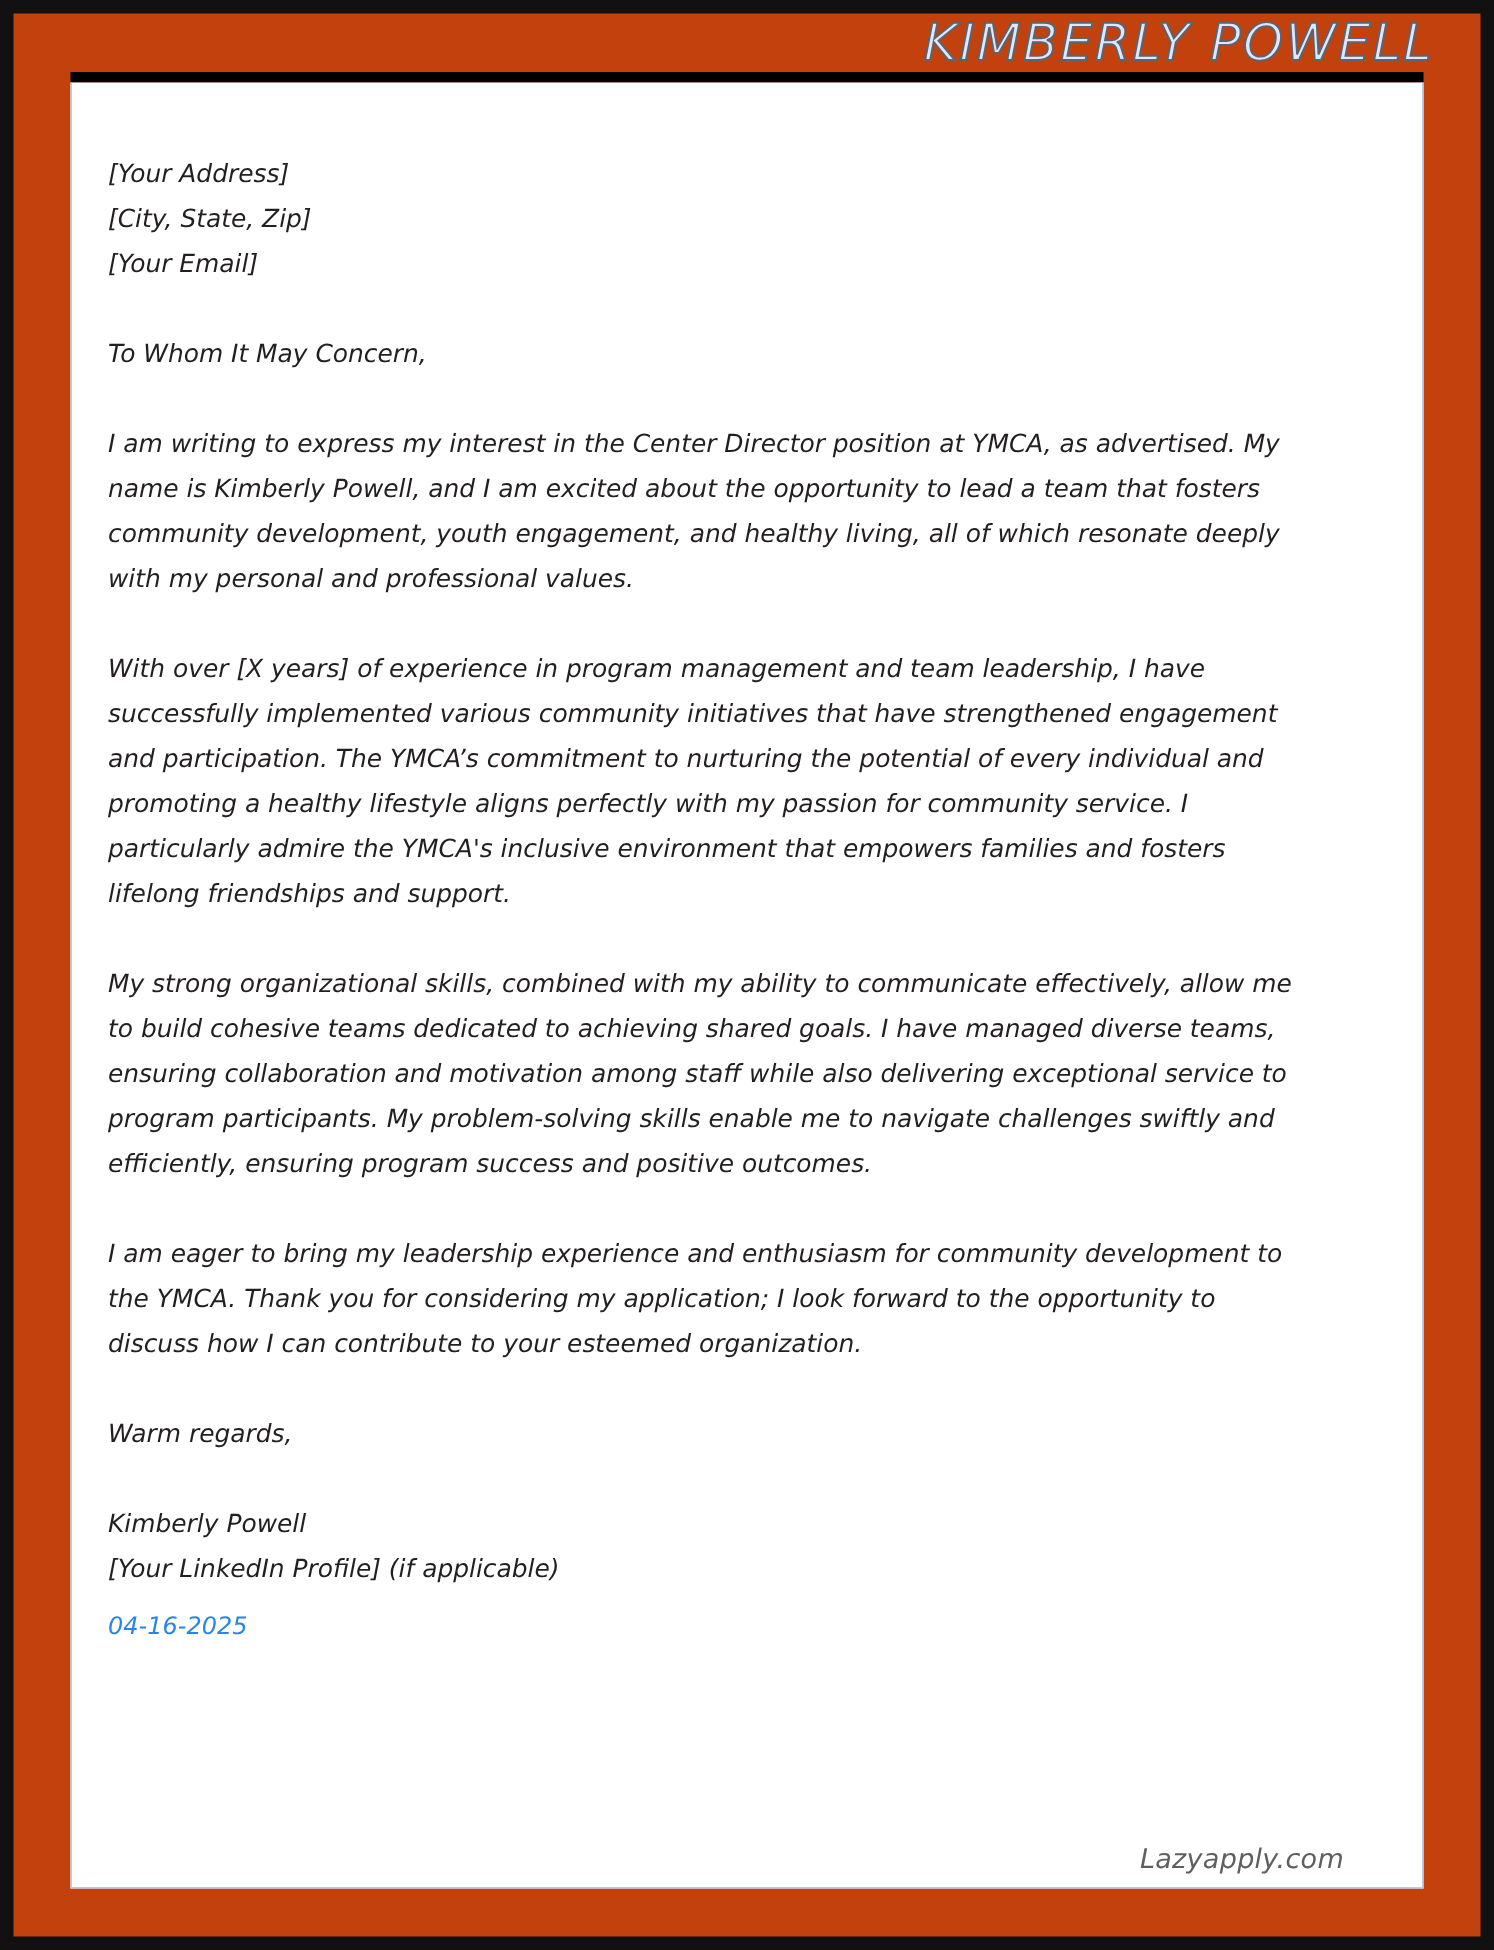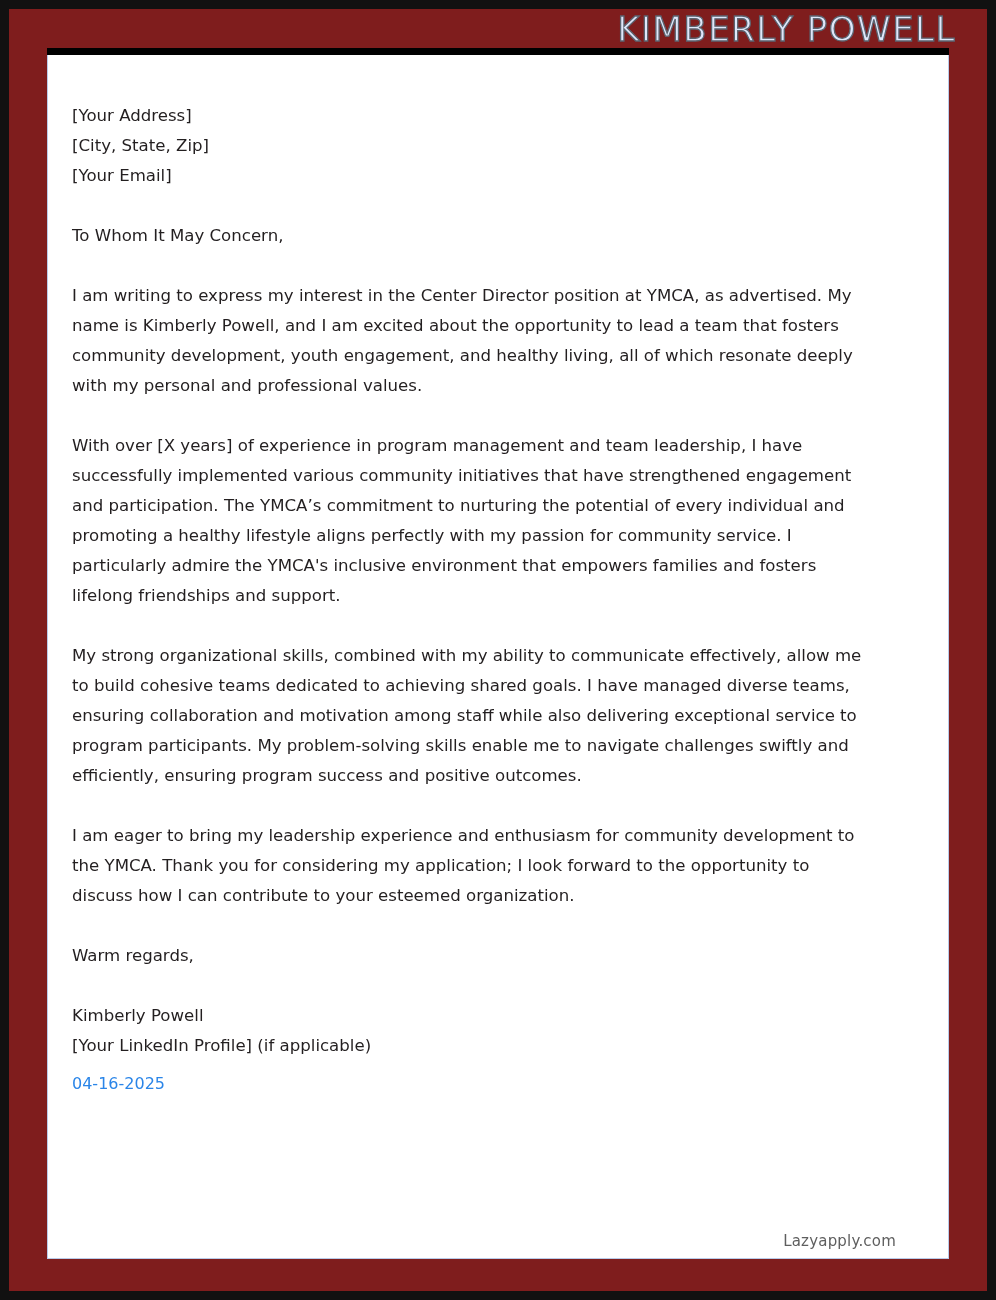--- a/index.html
+++ b/index.html
@@ -13,25 +13,26 @@
   body {
     font-family: "DejaVu Sans", sans-serif;
     background: #1a1a1a;
   }
 
   
   .page-frame {
     position: relative;
     width: 996px;
     height: 1300px;
-    background: #7f1d1d;
+    background: #c2410c;
     border-top: 9px solid #111111;
     border-bottom: 9px solid #111111;
     border-left: 9px solid #111111;
     border-right: 9px solid #111111;
+    font-style: italic;
   }
 
   
   .letter-header {
     position: absolute;
     top: 0;
     left: 0;
     right: 0;
     height: 40px;
     display: flex;
@@ -107,21 +108,21 @@
     display: inline-block;
     margin-top: 8px;
   }
 
   
   .watermark {
     position: absolute;
     right: 52px;
     bottom: 8px;
     font-family: "DejaVu Sans", sans-serif;
-    font-size: 15px;
+    font-size: 18px;
     color: #5f5f5f;
     letter-spacing: 0.2px;
   }
 </style>
 </head>
 <body>
 
 <div class="page-frame">
 
   <div class="letter-header">

